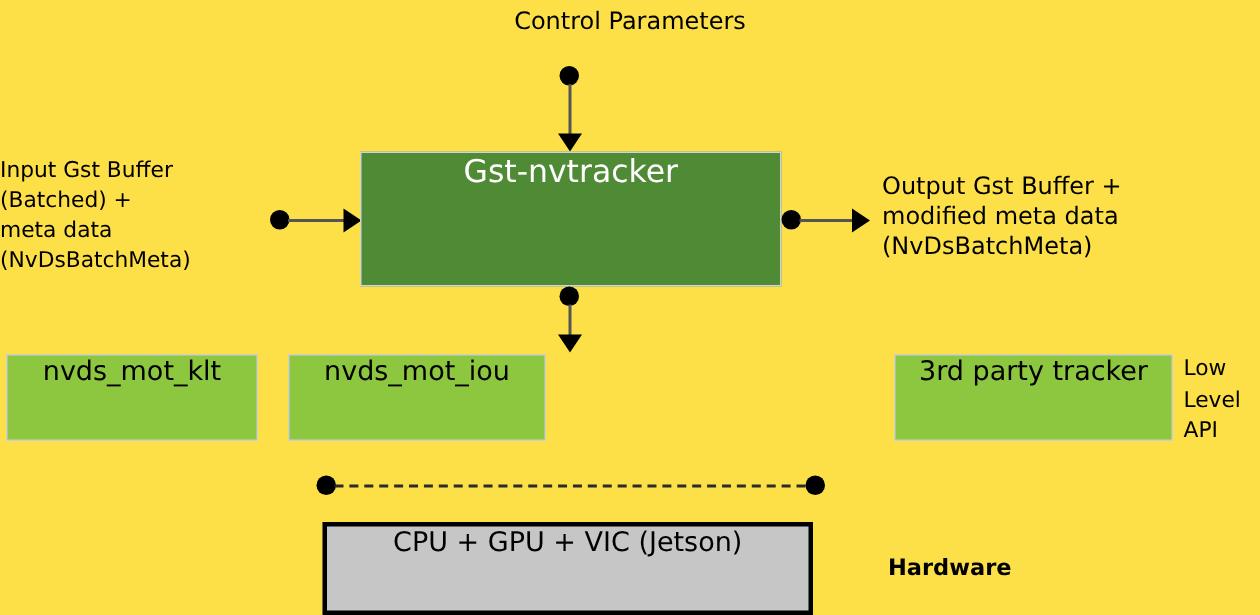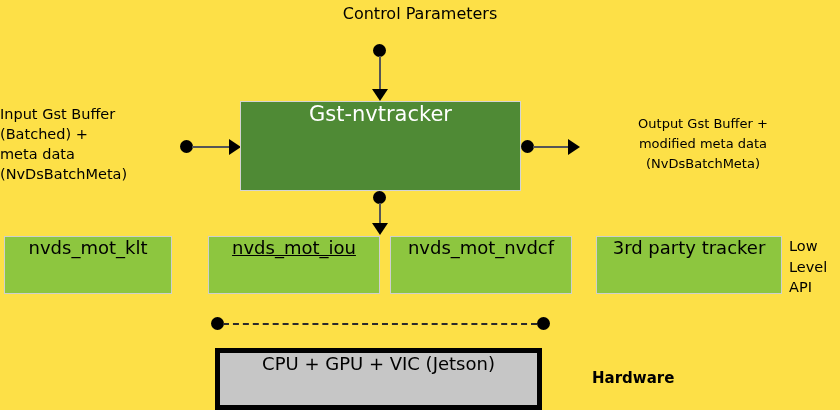--- a/index.html
+++ b/index.html
@@ -32,22 +32,22 @@
     font-size: 16px;
   }
   #input-label {
     left: 0; top: 104px; width: 170px;
     text-align: left;
     font-size: 14.5px;
     line-height: 20px;
   }
   #output-label {
     left: 588px; top: 114px; width: 230px;
-    text-align: center;
-    font-size: 13px;
+    text-align: left;
+    font-size: 16px;
     line-height: 20px;
   }
   #low-level-api-label {
     left: 789px; top: 236px; width: 60px;
     text-align: left;
     font-size: 14.5px;
     line-height: 20.5px;
   }
   #hardware-label {
     left: 592px; top: 368px; width: 120px;
@@ -73,31 +73,31 @@
   }
   .ll-box {
     top: 236px;
     height: 58px;
     background: #8DC63F;
     color: #000000;
     font-size: 18px;
     border: 1px solid #cfcfcf;
   }
   #box-klt   { left: 4px;   width: 168px; }
-  #box-iou   { left: 208px; width: 172px; text-decoration: underline; }
+  #box-iou   { left: 192px; width: 172px; }
   #box-nvdcf { left: 390px; width: 182px; }
   #box-3rd   { left: 596px; width: 186px; }
 
   #hardware-box {
     left: 215px; top: 348px;
     width: 327px; height: 62px;
     background: #c6c6c6;
     color: #000000;
     font-size: 18px;
-    border: 5px solid #000000;
+    border: 3px solid #000000;
   }
 
   
   .dot {
     width: 13px; height: 13px;
     border-radius: 50%;
     background: #000000;
   }
   .vline { width: 2px; background: #555555; }
   .hline { height: 2px; background: #555555; }
@@ -154,23 +154,20 @@
   <div class="abs dot" style="left:373px; top:191px;"></div>
   <div class="abs vline" style="left:378.5px; top:203px; height:23px;"></div>
   <div class="abs arrow-down" style="left:371.5px; top:223px;"></div>
 
   <div class="abs box ll-box" id="box-klt">
     <span>nvds_mot_klt</span>
   </div>
   <div class="abs box ll-box" id="box-iou">
     <span>nvds_mot_iou</span>
   </div>
-  <div class="abs box ll-box" id="box-nvdcf">
-    <span>nvds_mot_nvdcf</span>
-  </div>
   <div class="abs box ll-box" id="box-3rd">
     <span>3rd party tracker</span>
   </div>
 
   <div class="abs label" id="low-level-api-label">Low
 Level
 API</div>
 
   <div class="abs dot" style="left:211px; top:317px;"></div>
   <div class="abs dashed-line" style="left:223px; top:323px; width:314px;"></div>

